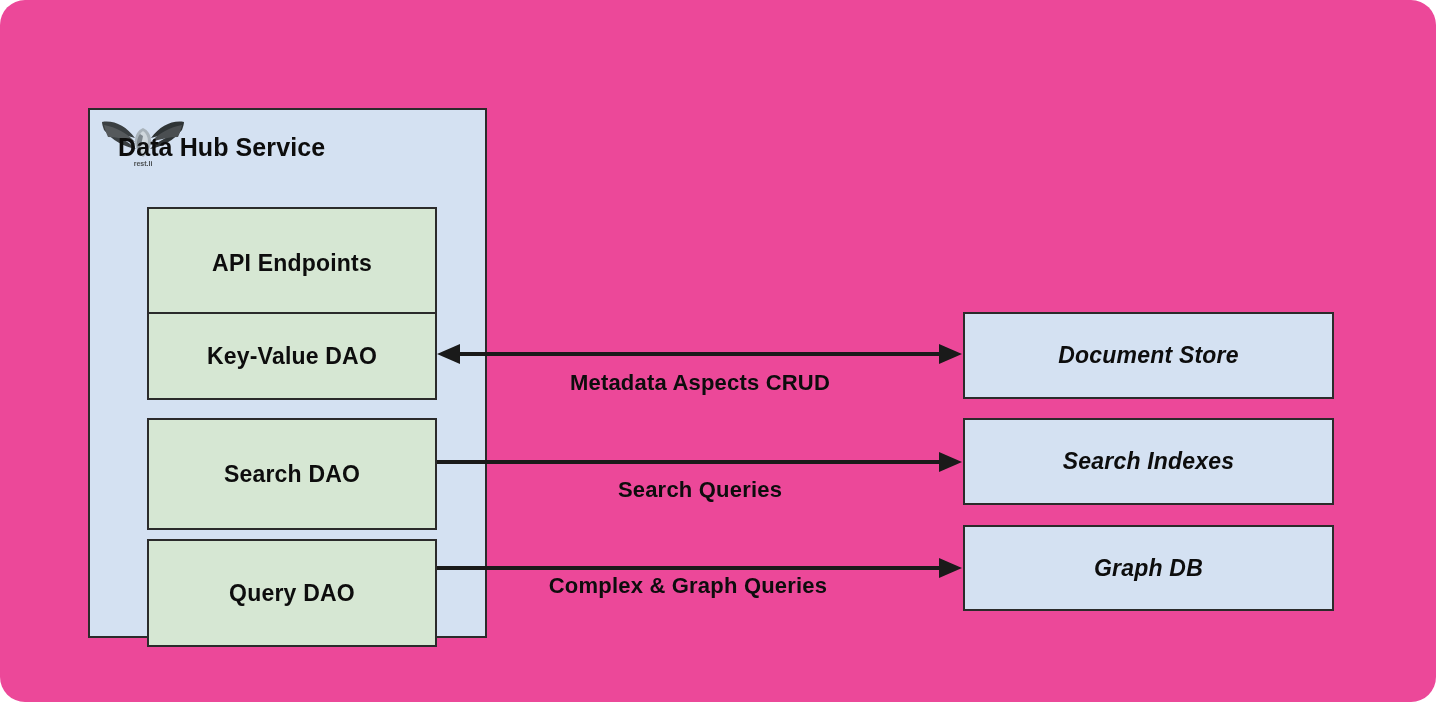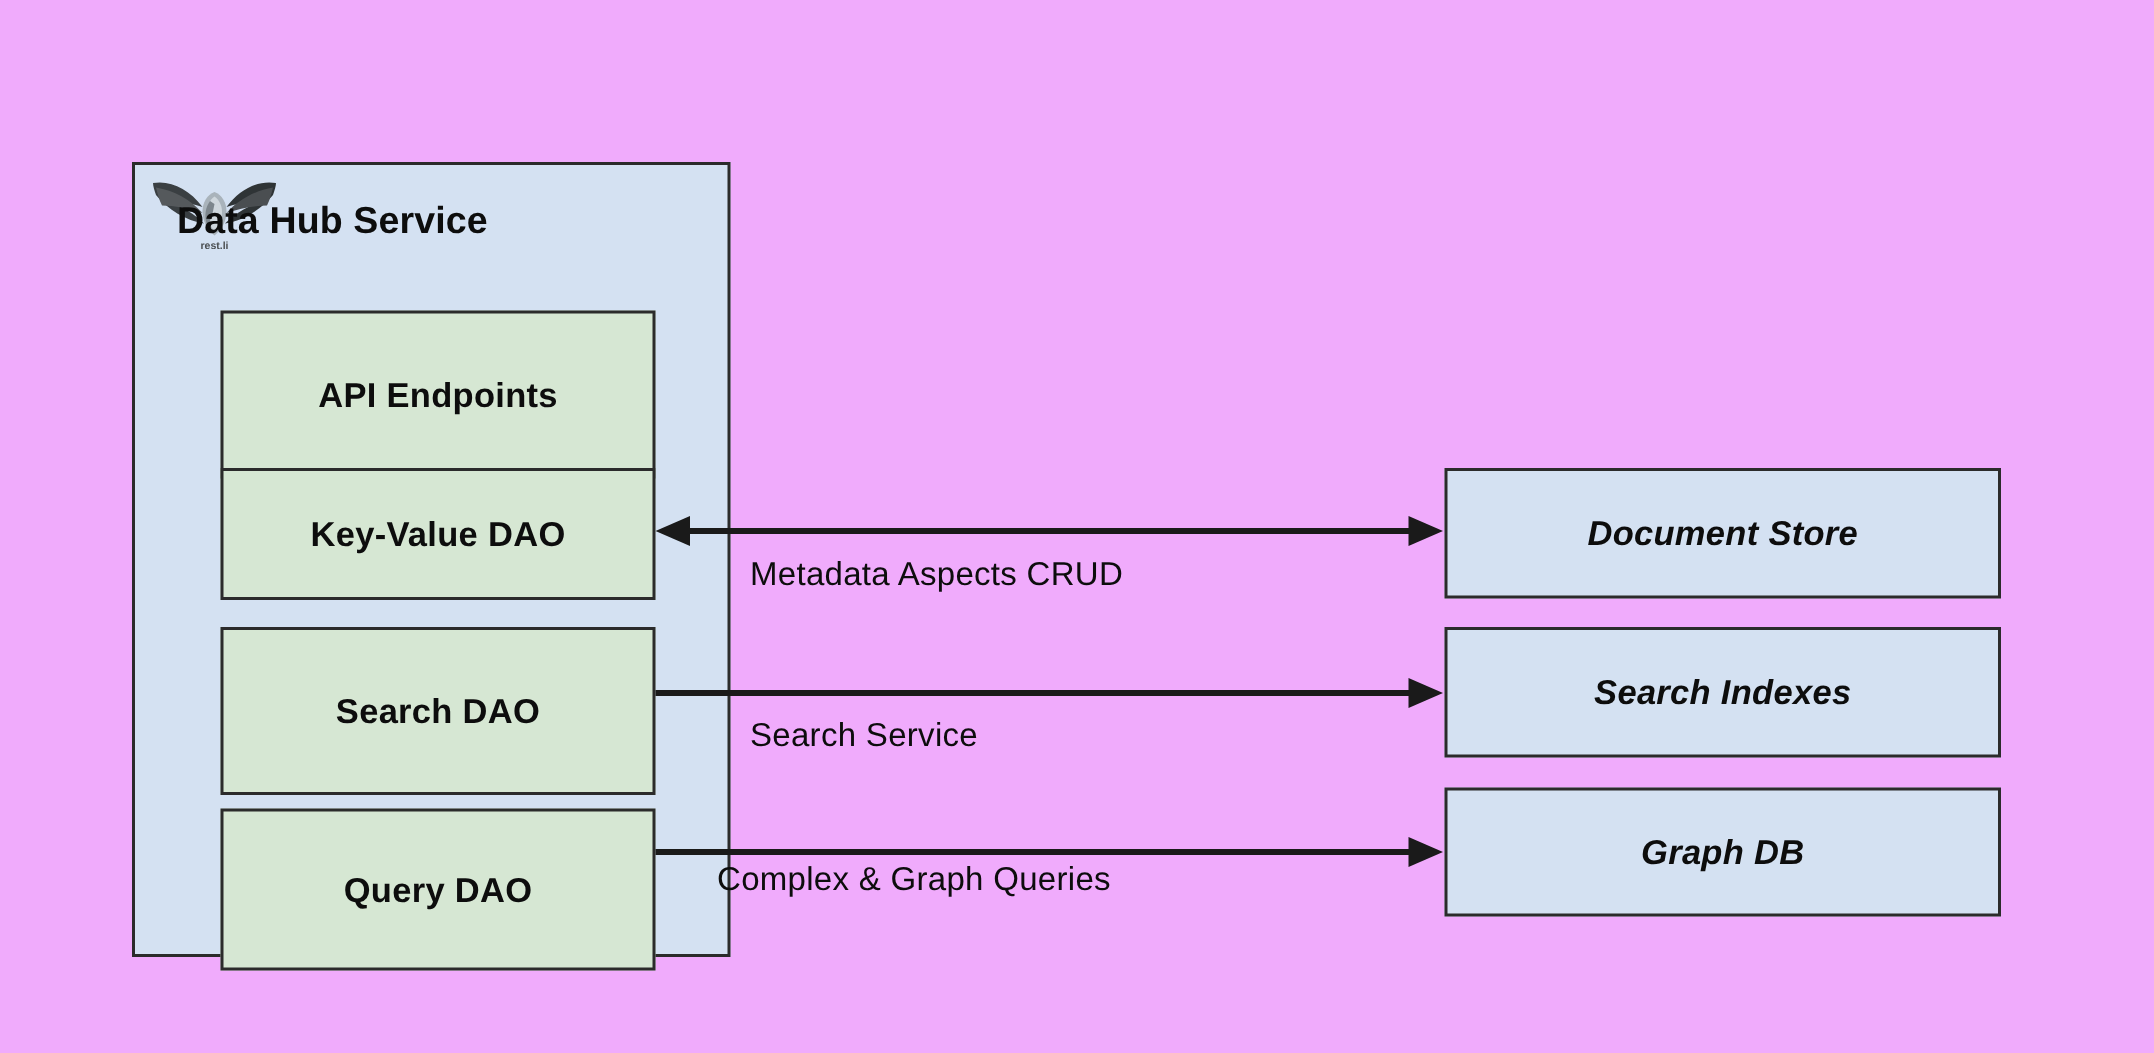--- a/index.html
+++ b/index.html
@@ -9,22 +9,23 @@
     background: #ffffff;
   }
   body {
     font-family: "Liberation Sans", sans-serif;
     -webkit-font-smoothing: antialiased;
   }
   #canvas {
     position: relative;
     width: 1436px;
     height: 702px;
-    background: #f0abfc;
+    background: #ec4899;
     overflow: hidden;
+    border-radius: 25px;
   }
 
   
   .box {
     position: absolute;
     box-sizing: border-box;
     border: 2px solid #2b2b2b;
     display: flex;
     align-items: center;
     justify-content: center;
@@ -94,23 +95,24 @@
   .edge-line {
     stroke: #1a1a1a;
     stroke-width: 4;
     fill: none;
   }
   .edge-head { fill: #1a1a1a; stroke: none; }
 
   .edge-label {
     position: absolute;
     font-size: 22px;
-    font-weight: normal;
+    font-weight: bold;
     color: #0d0d0d;
     white-space: nowrap;
+    text-align: center;
     letter-spacing: 0.2px;
   }
 </style>
 </head>
 <body>
 
 <div id="canvas">
 
   <div id="service-container"></div>
 
@@ -176,17 +178,17 @@
     </g>
 
     <g>
       <line class="edge-line" x1="437" y1="568" x2="947" y2="568"></line>
       <polygon class="edge-head" points="962,568 939,558 939,578"></polygon>
     </g>
   </svg>
 
   <div class="edge-label" style="left:500px;top:370px;width:400px;">Metadata Aspects CRUD</div>
 
-  <div class="edge-label" style="left:500px;top:477px;width:400px;">Search Service</div>
+  <div class="edge-label" style="left:500px;top:477px;width:400px;">Search Queries</div>
 
   <div class="edge-label" style="left:478px;top:573px;width:420px;">Complex &amp; Graph Queries</div>
 
 </div>
 
 </body></html>

